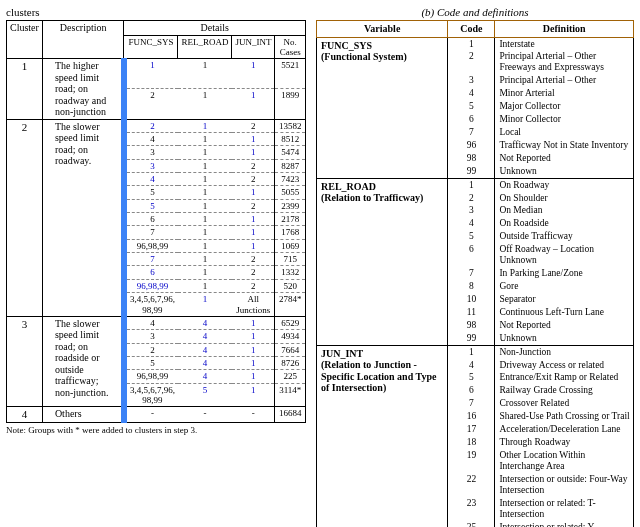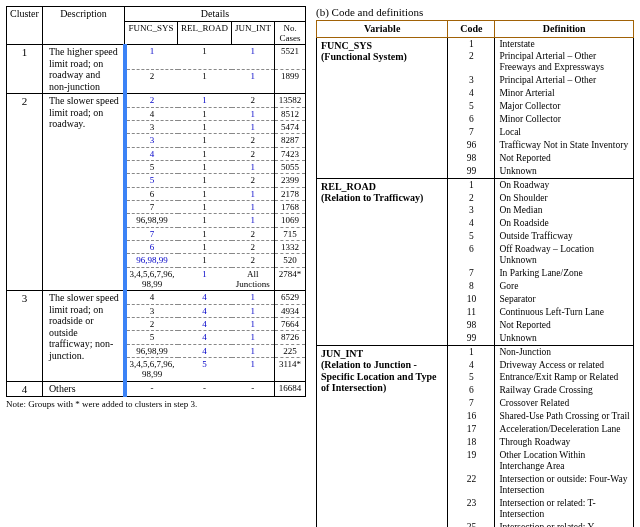--- a/index.html
+++ b/index.html
@@ -17,31 +17,31 @@
     gap: 10px;
     align-items: flex-start;
   }
   .col-left { flex: 0 0 300px; }
   .col-right { flex: 1; }
   .caption-left, .caption-right {
     font-size: 11px;
     margin-bottom: 2px;
     min-height: 12px;
   }
-  .caption-right { text-align: left; }
+  .caption-right { text-align: center; font-style: italic; }
   table { border-collapse: collapse; width: 100%; }
   td, th { padding: 1px 3px; vertical-align: top; line-height: 1.15; }
 
   
   .ltbl { border: 1px solid #000; }
   .ltbl th, .ltbl td { text-align: center; }
   .ltbl .hdr th { border: 1px solid #000; font-weight: normal; }
   .ltbl .sub th { border: 1px solid #000; font-size: 9px; font-weight: normal; }
   .ltbl td.clust { border-left:1px solid #000; border-right:1px solid #000; font-size:11px; }
-  .ltbl td.desc { border-right:4px solid #3b82f6; text-align:left; font-size:10px; padding-left:6px; }
+  .ltbl td.desc { border-right:6px solid #3b82f6; text-align:left; font-size:10px; padding-left:12px; }
   .ltbl td.val { font-size:9px; }
   .ltbl td.br-r { border-right:1px solid #000; }
   .ltbl td.nc { border-right:1px solid #000; font-size:9px; }
   .ltbl tr.cluster-sep td { border-top:1px solid #000; }
   .ltbl tr.dash td.val, .ltbl tr.dash td.nc { border-top:1px dashed #888; }
   .blue { color: #0000c8; }
   .note { font-size: 9px; margin-top:2px; }
 
   
   .rtbl { border: 1px solid #000; }
@@ -51,20 +51,21 @@
   .rtbl td.var b { font-weight:bold; }
   .rtbl td.code { border-right:1px solid #000; text-align:center; width:40px; }
   .rtbl td.def { border-right:1px solid #000; text-align:left; padding-left:4px; }
   .rtbl tr.vg-sep td { border-top:1px solid #000; }
 </style>
 </head>
 <body>
 
 <div class="page">
   <div class="col-left">
+    <div class="caption-left">clusters</div>
     <table class="ltbl">
       <tbody>
           <tr class="hdr">
         <th rowspan="2">Cluster</th>
         <th rowspan="2">Description</th>
         <th colspan="4">Details</th>
       </tr>
       <tr class="sub">
         <th>FUNC_SYS</th>
         <th>REL_ROAD</th>

